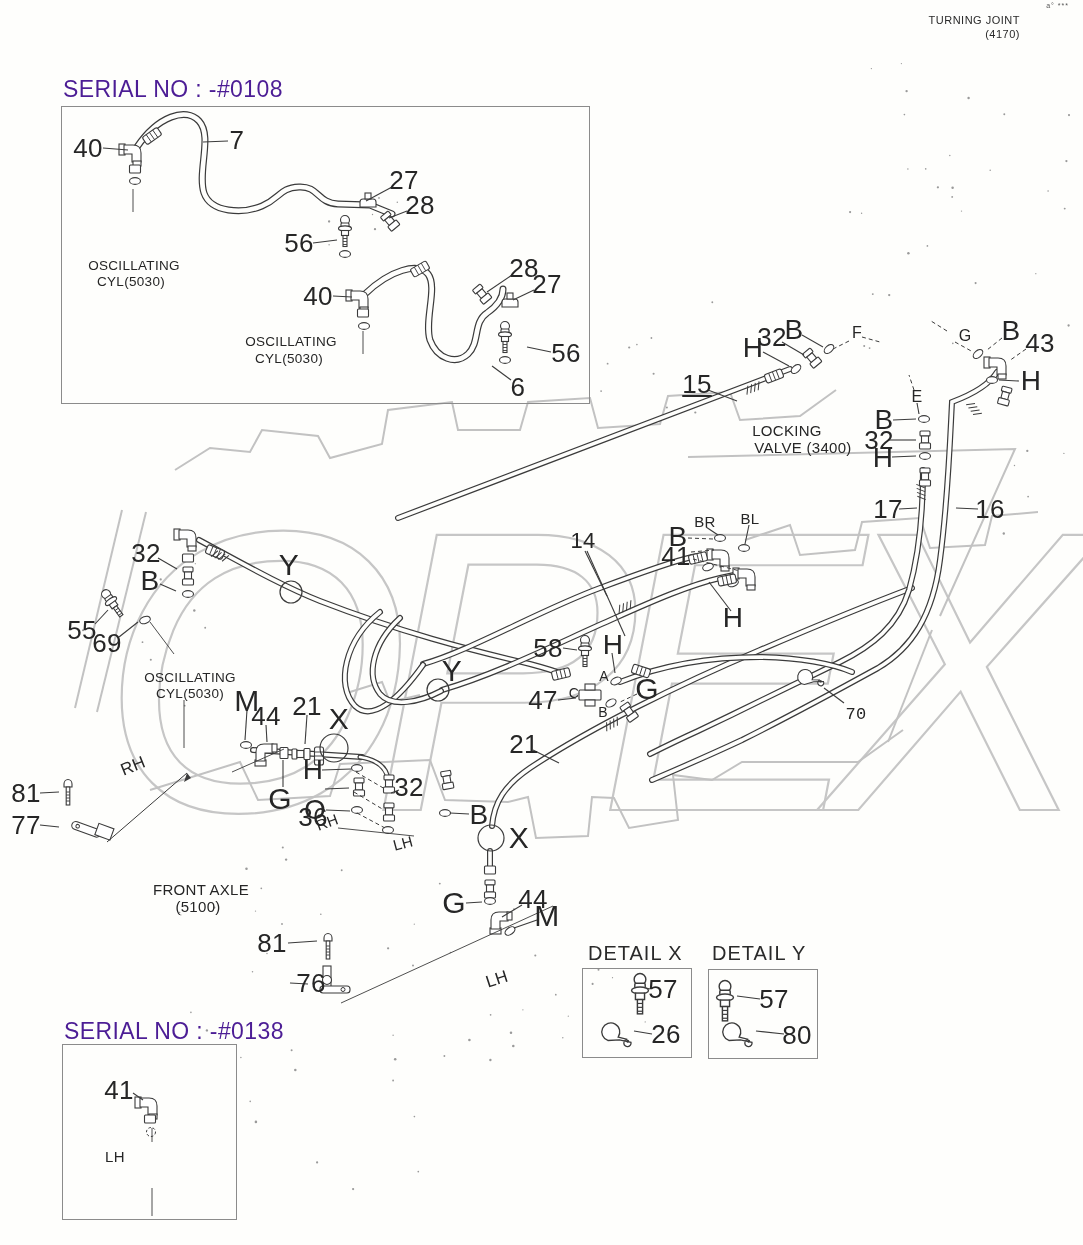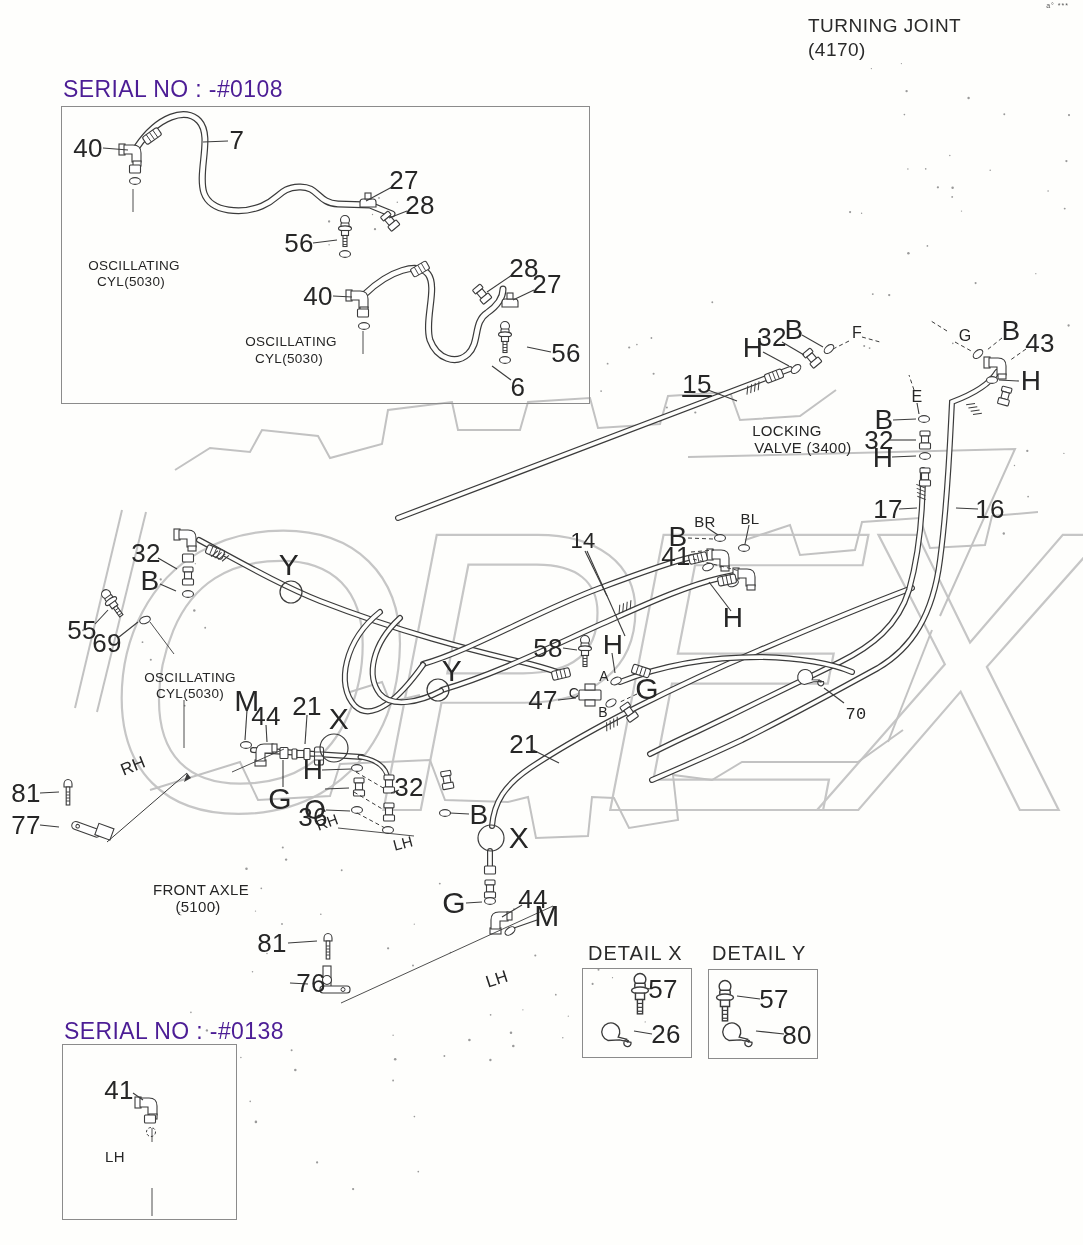--- a/index.html
+++ b/index.html
@@ -4,22 +4,22 @@
 <style>
   html,body{margin:0;padding:0;background:#e8e8e4;}
   #page{position:relative;width:1083px;height:1245px;background:#fefefc;overflow:hidden;
         font-family:"Liberation Sans",sans-serif;color:#262626;}
   svg{position:absolute;left:0;top:0;}
   .lbl{position:absolute;white-space:nowrap;transform:translate(-50%,-50%);line-height:1;
        color:#262626;letter-spacing:0.3px;}
   .boxframe{position:absolute;border:1px solid #8b8b8b;background:transparent;}
   .boxtitle{position:absolute;font-size:23px;color:#4c1d95;letter-spacing:0.4px;white-space:nowrap;}
   .dtitle{position:absolute;font-size:20px;color:#2a2a2a;white-space:nowrap;letter-spacing:1px;}
-  #tj{position:absolute;left:808px;top:14px;width:212px;text-align:left;
-      font-size:19px;color:#2a2a2a;line-height:1.25;letter-spacing:0.5px;}
+  #tj{position:absolute;left:808px;top:14px;width:212px;text-align:right;
+      font-size:11px;color:#2a2a2a;line-height:1.25;letter-spacing:0.5px;}
   #corner{position:absolute;right:14px;top:2px;font-size:7px;color:#555;letter-spacing:1px;}
   #wmtext{font-style:italic;}
 </style>
 </head>
 <body>
 
 <div id="page">
 
   <svg id="art" width="1083" height="1245" viewBox="0 0 1083 1245">
     <g id="g-wm">

